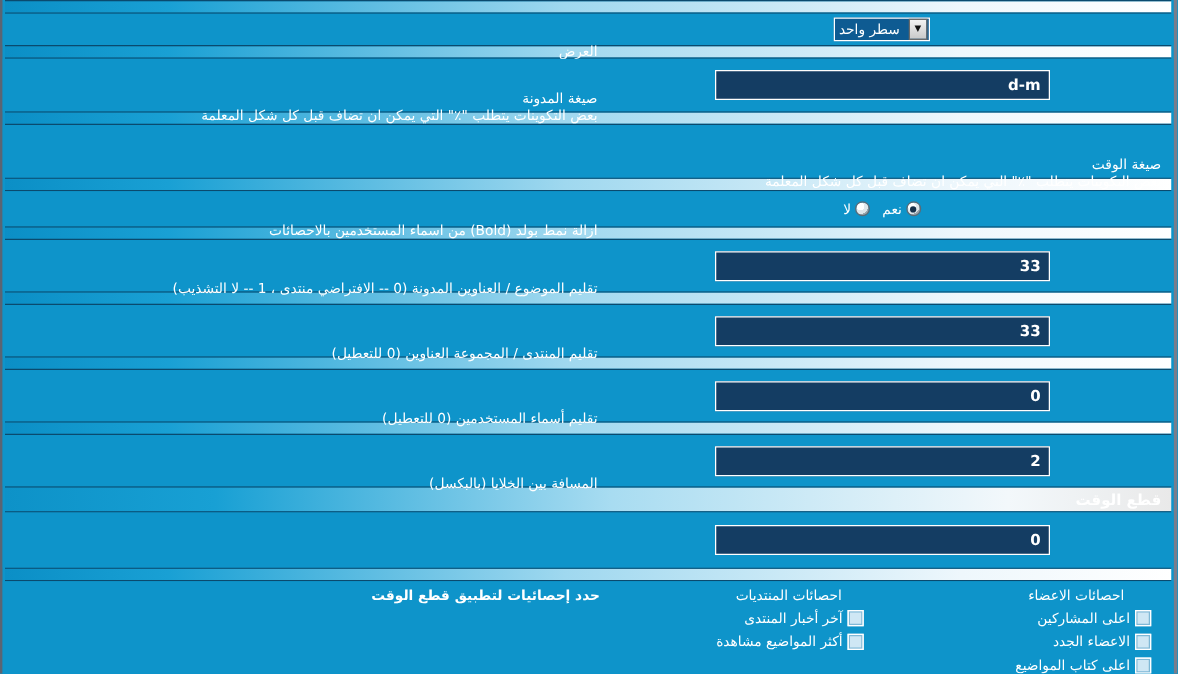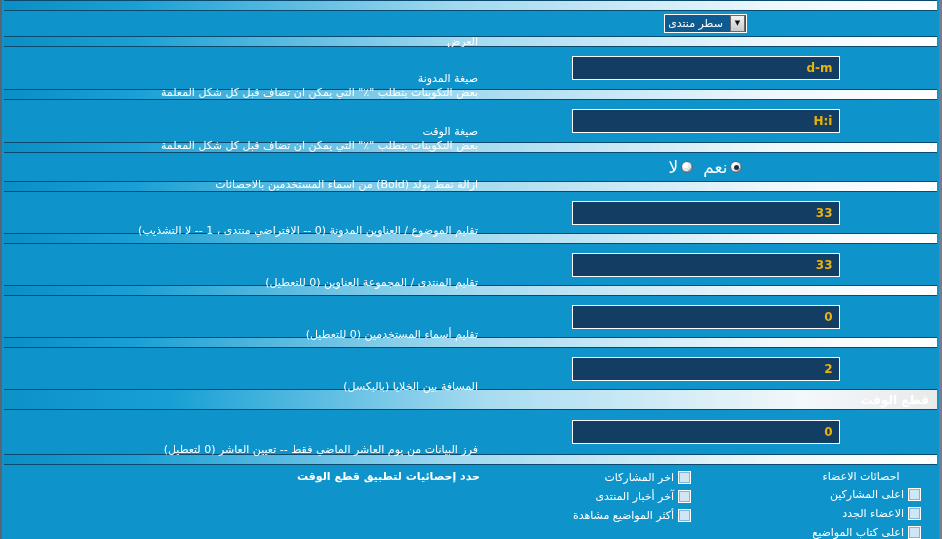--- a/index.html
+++ b/index.html
@@ -78,21 +78,21 @@
     align-items: center;
     justify-content: center;
   }
   
   .txt {
     width: 268px;
     height: 24px;
     background: #143d63;
     border: 1px solid #ffffff;
     box-sizing: border-box;
-    color: #eab308;
+    color: #ffffff;
     font-size: 12px;
     font-weight: bold;
     font-family: "DejaVu Sans", "Liberation Sans", sans-serif;
     text-align: right;
     padding: 0 6px;
     outline: none;
     direction: ltr;
   }
   
   .sel-wrap {
@@ -152,21 +152,21 @@
     left: 50%;
     top: 50%;
     width: 5px;
     height: 5px;
     margin: -2.5px 0 0 -2.5px;
     border-radius: 50%;
     background: #16314a;
   }
   .radio-label {
     color: #ffffff;
-    font-size: 17px;
+    font-size: 11px;
   }
   
   .stats-row {
     display: flex;
     align-items: flex-start;
     padding: 0 8px;
     background: #0e94ca;
     box-sizing: border-box;
   }
   .stats-label {
@@ -230,44 +230,41 @@
 <body>
 
 <div id="page">
 
   <div class="sep"></div>
 
   <div class="row" style="height:25px;">
     <div class="row-control">
       <span class="sel-wrap">
         <span class="sel-arrow">▼</span>
-        <span class="sel-text">سطر منتدى</span>
+        <span class="sel-text">سطر واحد</span>
       </span>
     </div>
     <div class="row-label">العرض</div>
   </div>
 
   <div class="sep"></div>
 
   <div class="row" style="height:42px;">
     <div class="row-control">
       <input class="txt" type="text" value="d-m" style="">
     </div>
     <div class="row-label">
       <span>صيغة المدونة</span>
       <span class="sub">بعض التكوينات يتطلب "٪"  التي يمكن ان تضاف قبل كل شكل المعلمة</span>
     </div>
   </div>
 
   <div class="sep"></div>
 
   <div class="row" style="height:42px;">
-    <div class="row-control">
-      <input class="txt" type="text" value="H:i" style="">
-    </div>
     <div class="row-label">
       <span>صيغة الوقت</span>
       <span class="sub">بعض التكوينات يتطلب "٪"  التي يمكن ان تضاف قبل كل شكل المعلمة</span>
     </div>
   </div>
 
   <div class="sep"></div>
 
   <div class="row" style="height:28px;">
     <div class="row-control">
@@ -323,21 +320,20 @@
 
   <div class="section-head">
     <span class="section-head-title">قطع الوقت</span>
   </div>
 
   <div class="row" style="height:44px;">
     <div class="row-control">
       <input class="txt" type="text" value="0" style="">
     </div>
     <div class="row-label">
-      <span>فرز البيانات من يوم العاشر الماضي فقط -- تعيين العاشر  (0 لتعطيل)</span>
     </div>
   </div>
 
   <div class="sep"></div>
 
   <div class="stats-row" style="height:148px; padding-top:3px;">
     <div class="stats-cols">
 
       <div class="stats-col">
         <div class="stats-col-head">احصائات الاعضاء</div>
@@ -350,24 +346,21 @@
           <span class="cb-text">الاعضاء الجدد</span>
         </div>
         <div class="cb-line">
           <span class="cb-box"></span>
           <span class="cb-text">اعلى كتاب المواضيع</span>
         </div>
 
       </div>
 
       <div class="stats-col">
-        <div class="cb-line">
-          <span class="cb-box"></span>
-          <span class="cb-text">اخر المشاركات</span>
-        </div>
+        <div class="stats-col-head">احصائات المنتديات</div>
         <div class="cb-line">
           <span class="cb-box"></span>
           <span class="cb-text">آخر أخبار المنتدى</span>
         </div>
         <div class="cb-line">
           <span class="cb-box"></span>
           <span class="cb-text">أكثر المواضيع مشاهدة</span>
         </div>
 
       </div>

